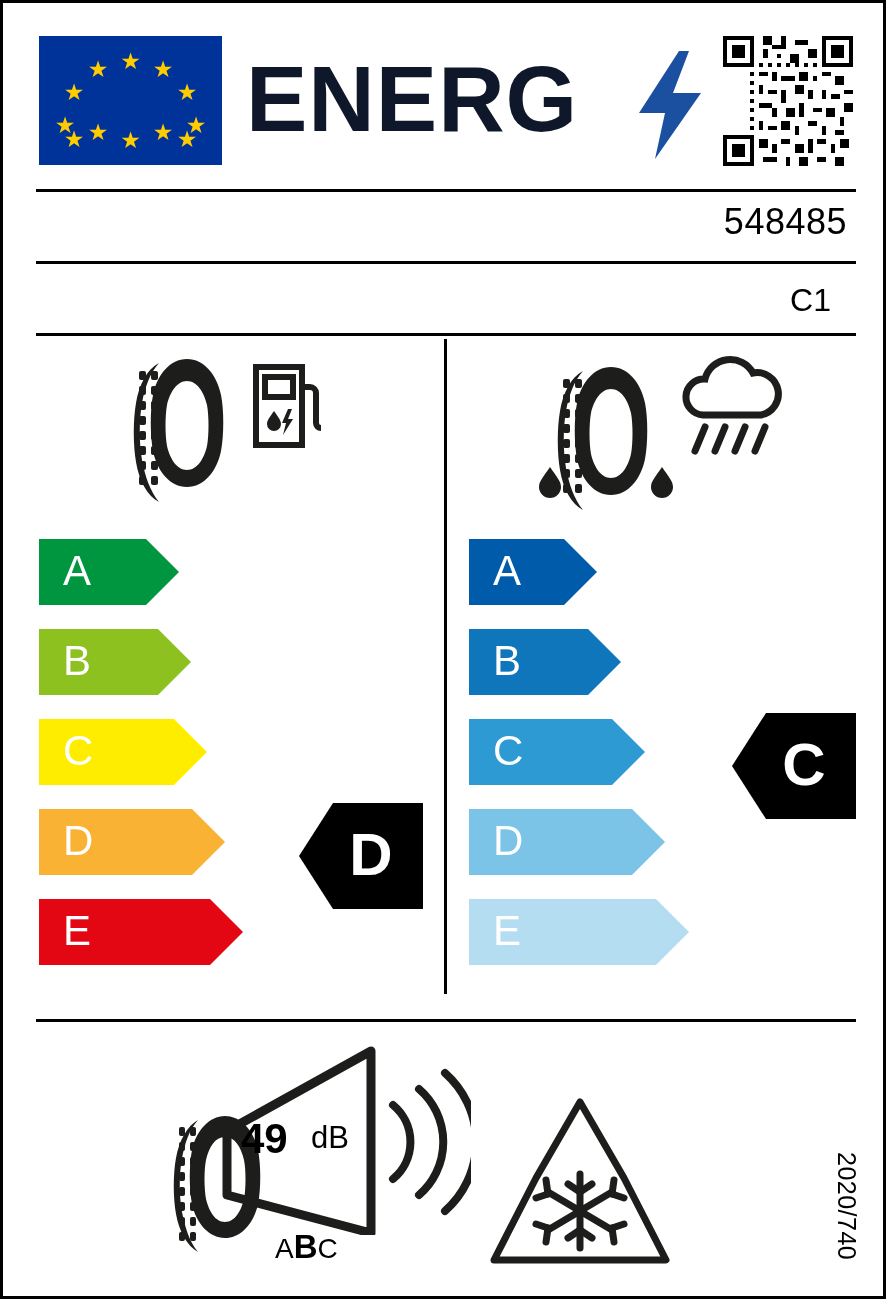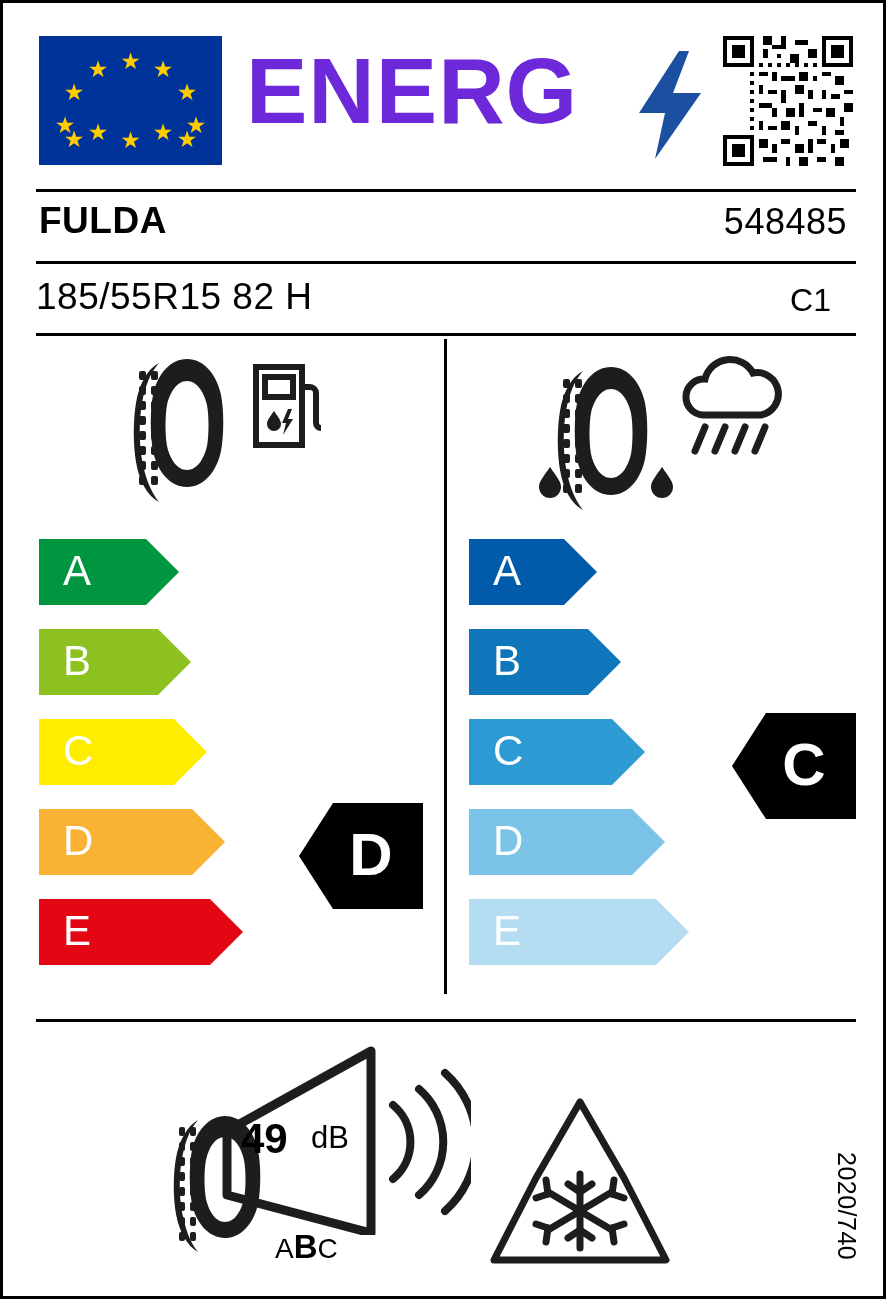--- a/index.html
+++ b/index.html
@@ -36,25 +36,25 @@
   }
   .star-glyph {
     position: absolute;
     transform: translate(-50%, -50%);
     color: #FFCC00;
     font-size: 23px;
     line-height: 1;
   }
   .energy-word {
     position: absolute;
-    left: 243px; top: 36px;
+    left: 243px; top: 44px;
     font-size: 92px;
     font-weight: bold;
     letter-spacing: 1px;
-    color: #6d28d9;
+    color: #0f172a;
     font-family: "Liberation Sans", sans-serif;
   }
   .energy-bolt {
     position: absolute;
     left: 636px; top: 48px;
     width: 62px; height: 108px;
   }
   .qr {
     position: absolute;
     right: 36px; top: 33px;
@@ -291,24 +291,22 @@
           <rect x="21" y="27" width="2" height="1"></rect>
           <rect x="25" y="27" width="2" height="2"></rect>
       </g>
     </svg>
   </div>
 
   <div class="hline" style="top:186px;"></div>
   <div class="hline" style="top:258px;"></div>
   <div class="hline" style="top:330px;"></div>
 
-  <div class="brand">FULDA</div>
   <div class="sku">548485</div>
 
-  <div class="size">185/55R15 82 H</div>
   <div class="class">C1</div>
 
   <div class="vline" style="left:441px; top:336px; height:655px;"></div>
 
   <svg style="position:absolute; left:124px; top:352px; width:120px; height:160px;" viewBox="0 0 120 160">
     <g fill="#1d1d1b">
       <path d="M60 4c-17 0-30 16-34 36-3 15-3 40 0 56 4 20 17 36 34 36s30-16 34-36c3-16 3-41 0-56C90 20 77 4 60 4zm0 22c10 0 17 11 20 24 2 11 2 30 0 41-3 13-10 24-20 24s-17-11-20-24c-2-11-2-30 0-41 3-13 10-24 20-24z"></path>
       <path d="M32 8C20 14 12 30 9 48c-3 17-3 42 0 59 3 18 11 34 23 40-9-11-14-26-17-42-3-17-3-40 0-57 3-16 8-30 17-40z"></path>
       <g>
         <rect x="12" y="16" width="7" height="9" rx="2"></rect>

